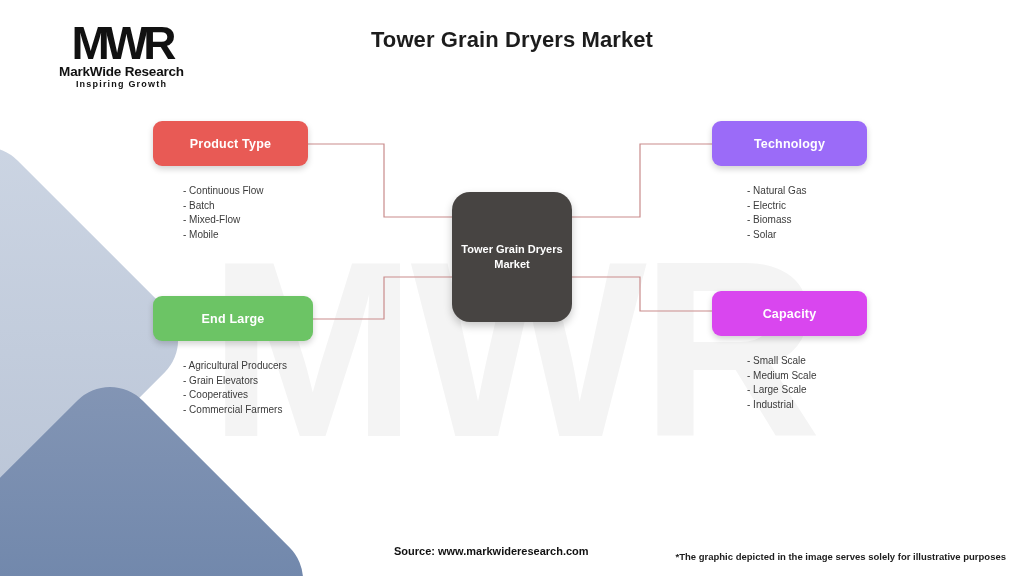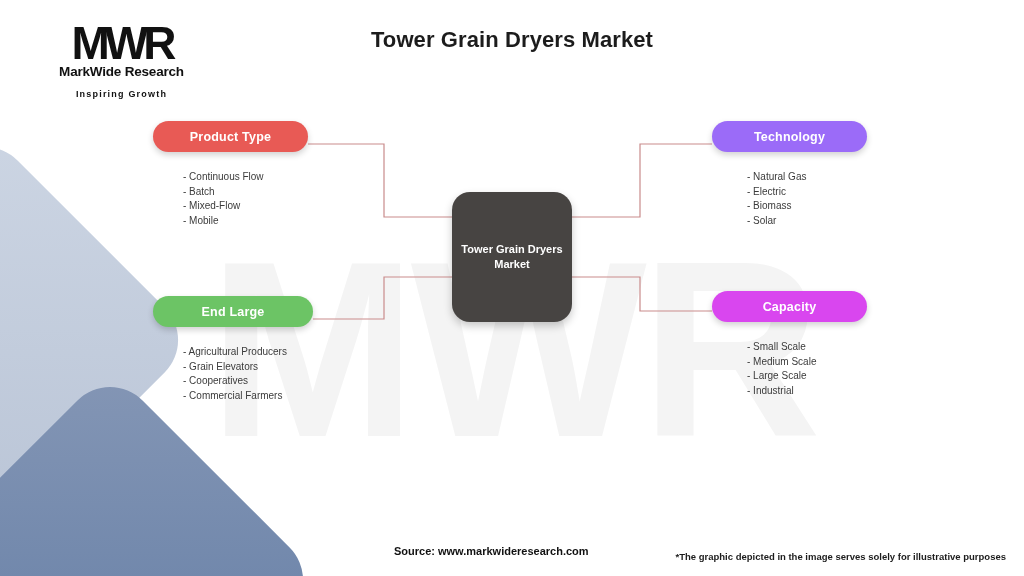--- a/index.html
+++ b/index.html
@@ -49,38 +49,38 @@
   #logo-mark {
     font-size:46px; font-weight:bold; line-height:0.95;
     letter-spacing:-5px; color:#111; font-family:"Liberation Sans", sans-serif;
   }
   #logo-name {
     font-size:13.5px; font-weight:bold; color:#111; letter-spacing:-0.2px;
     margin-top:-2px;
   }
   #logo-tag {
     font-size:9px; font-weight:bold; color:#111; letter-spacing:1.2px;
-    margin-top:10px;
+    margin-top:0;
   }
 
   
   #page-title {
     position:absolute; left:0; right:0; top:27px;
     text-align:center; font-size:22px; font-weight:bold; color:#1c1c1c;
     letter-spacing:0.1px;
   }
 
   
   #connectors { position:absolute; left:0; top:0; width:1024px; height:576px; }
 
   
   .node { position:absolute; }
   .node-chip {
-    border-radius:19px;
-    height:31px;
+    border-radius:9px;
+    height:45px;
     display:flex; align-items:center; justify-content:center;
     color:#ffffff; font-size:12.5px; font-weight:bold;
     box-shadow:0 3px 6px rgba(0,0,0,0.18);
     letter-spacing:0.2px;
   }
   .node-items {
     margin-top:18px;
     padding-left:30px;
     font-size:10px;
     color:#3b3b3b;

